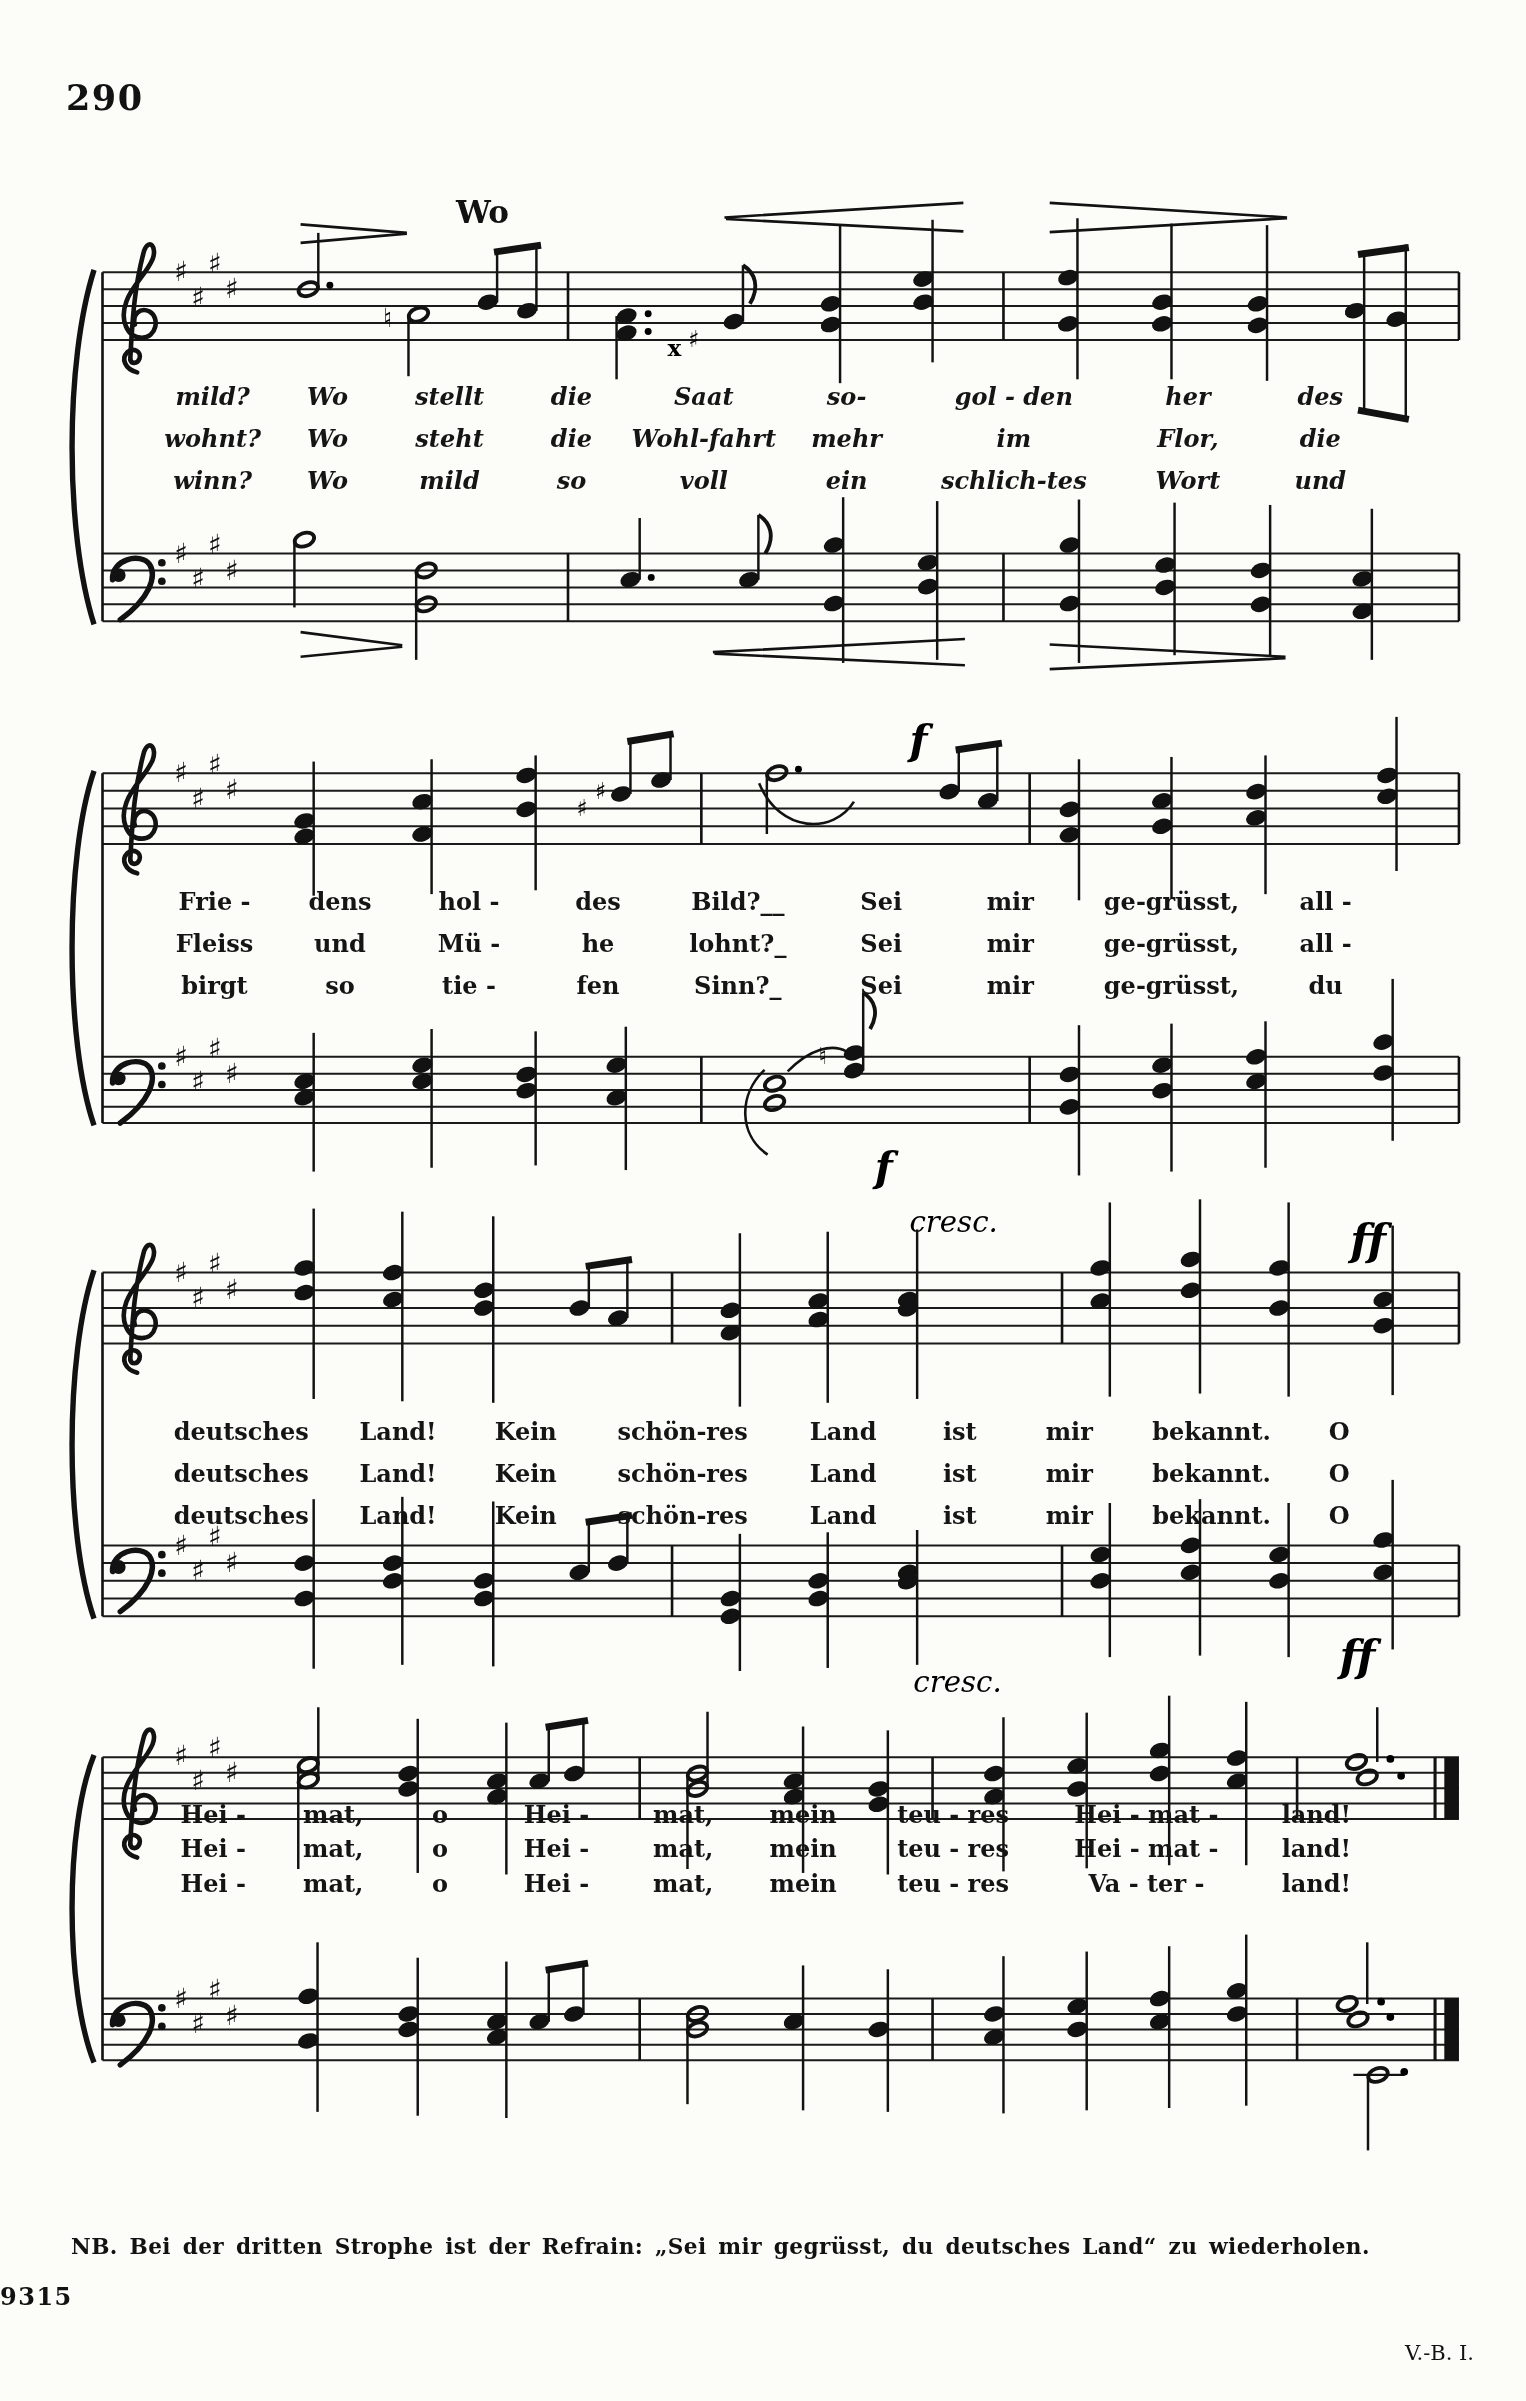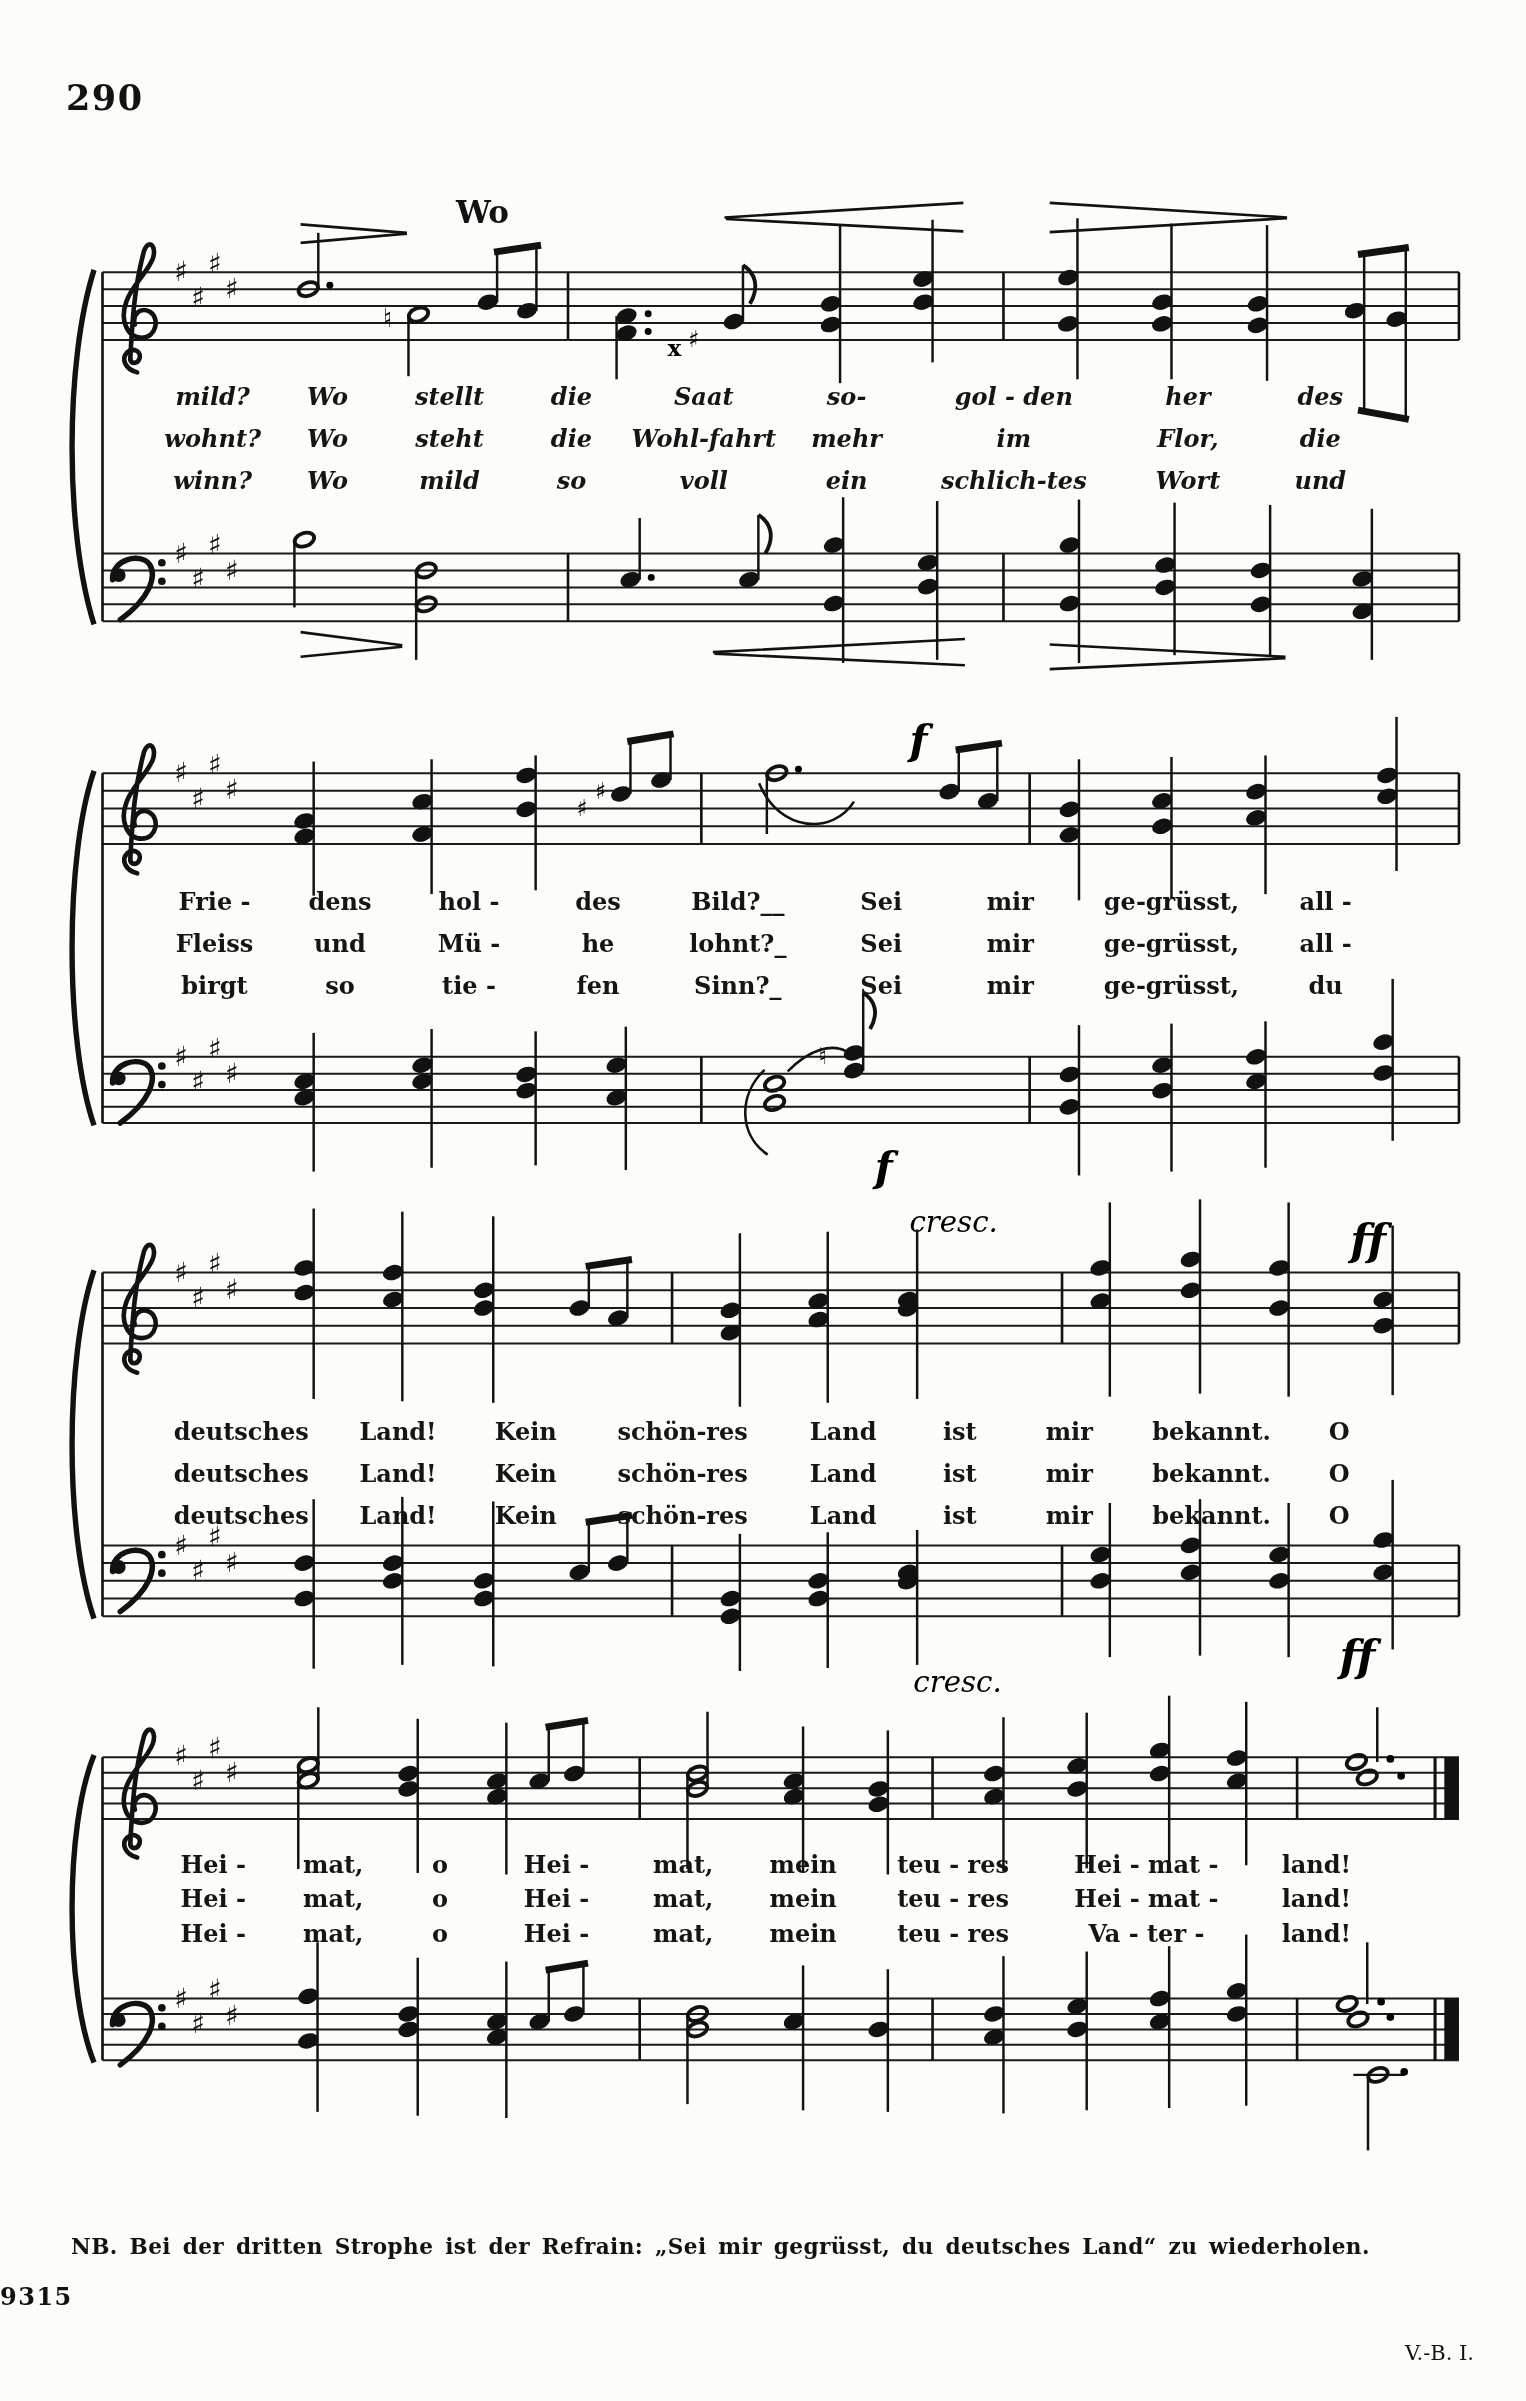--- a/index.html
+++ b/index.html
@@ -577,21 +577,21 @@
       <span class="lyric-cell">Land!</span>
       <span class="lyric-cell">Kein</span>
       <span class="lyric-cell">schön-res</span>
       <span class="lyric-cell">Land</span>
       <span class="lyric-cell">ist</span>
       <span class="lyric-cell">mir</span>
       <span class="lyric-cell">bekannt.</span>
       <span class="lyric-cell">O</span>
     </div>
   </div>
-<div class="lyrics-block lyrics-s4" style="top:1850px;">
+<div class="lyrics-block lyrics-s4" style="top:1800px;">
     <div class="lyric-row">
       <span class="lyric-cell">Hei -</span>
       <span class="lyric-cell">mat,</span>
       <span class="lyric-cell">o</span>
       <span class="lyric-cell">Hei -</span>
       <span class="lyric-cell">mat,</span>
       <span class="lyric-cell">mein</span>
       <span class="lyric-cell">teu - res</span>
       <span class="lyric-cell">Hei - mat -</span>
       <span class="lyric-cell">land!</span>

